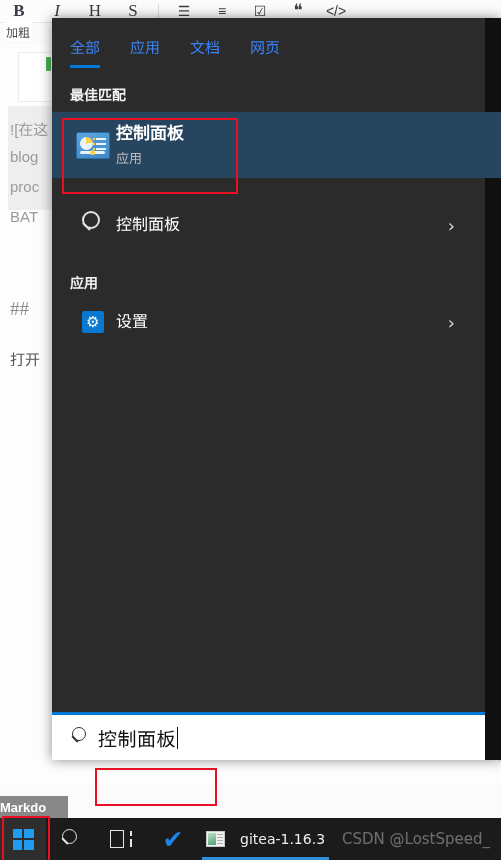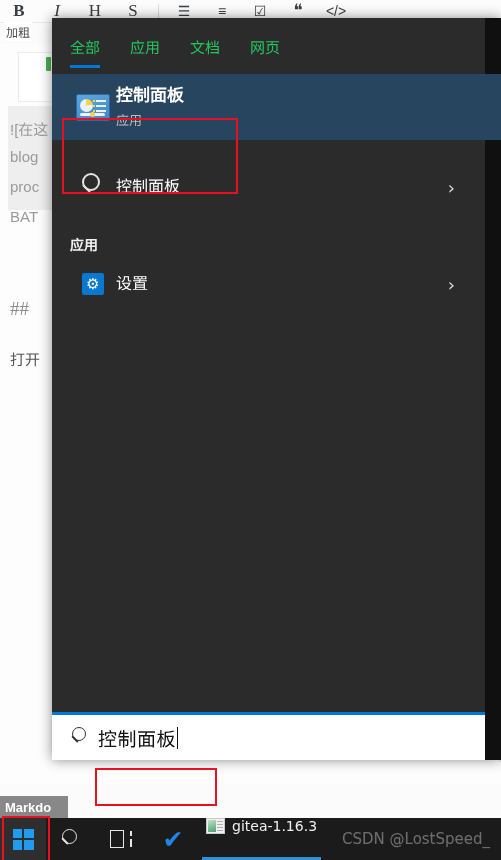--- a/index.html
+++ b/index.html
@@ -60,42 +60,42 @@
     position:absolute;color:#555;font-size:15px;white-space:nowrap;
     font-family:"Liberation Sans",sans-serif;
   }
   .md-green{
     position:absolute;left:46px;top:57px;width:5px;height:14px;
     background:#4caf50;border-radius:1px;
   }
   .md-status{
     position:absolute;left:0;bottom:42px;width:68px;height:22px;
     background:#888;color:#fff;font-size:13px;font-weight:bold;
-    display:flex;align-items:center;padding-left:5px;box-sizing:border-box;
+    display:flex;align-items:center;box-sizing:border-box;
     font-family:"Liberation Sans",sans-serif;
   }
   .md-rightedge{
     position:absolute;right:0;top:22px;width:3px;height:740px;background:#ededed;
   }
 
   
   #search-flyout{
     position:absolute;left:52px;top:18px;width:449px;height:742px;
     background:#2b2b2b;
     box-shadow:0 0 12px rgba(0,0,0,.45);
     overflow:hidden;
   }
   #search-flyout .right-gutter{
     position:absolute;right:0;top:0;width:16px;height:742px;background:#101010;
   }
 
   .tabs{position:relative;height:56px;display:flex;align-items:center;padding-left:18px;}
   .tab{
     position:relative;height:56px;display:flex;align-items:center;
-    color:#22c55e;font-size:15px;margin-right:30px;cursor:default;
+    color:#3b82f6;font-size:15px;margin-right:30px;cursor:default;
     font-family:"DejaVu Sans","Liberation Sans",sans-serif;
   }
   .tab .u{
     position:absolute;left:0;bottom:6px;width:100%;height:3px;background:#0078d7;display:none;
   }
   .tab.active .u{display:block;}
   .tab .caret{margin-left:7px;font-size:10px;line-height:1;}
 
   .section-head{
     color:#f2f2f2;font-size:14px;font-weight:bold;
@@ -198,22 +198,23 @@
   .tb-search{width:50px;}
   .tb-taskview{width:50px;}
   .tv{position:relative;width:22px;height:18px;}
   .tv .box{position:absolute;left:0;top:0;width:14px;height:18px;border:1.6px solid #e6e6e6;box-sizing:border-box;}
   .tv .l1{position:absolute;right:0;top:1px;width:2px;height:5px;background:#e6e6e6;}
   .tv .l2{position:absolute;right:0;top:9px;width:2px;height:8px;background:#e6e6e6;}
   .tb-check{width:54px;}
   .check-mark{color:#1f86e8;font-size:25px;line-height:1;font-family:"DejaVu Sans",sans-serif;}
 
   .tb-win{
-    height:42px;display:flex;align-items:flex-start;padding:0 6px;position:relative;
+    height:42px;display:flex;align-items:center;padding:0 6px;position:relative;
     min-width:0;
+    gap:8px;
   }
   .tb-win .exp-icon{
     width:19px;height:16px;flex:0 0 19px;margin-right:7px;
     background:#f0f0f0;border:1px solid #c9c9c9;box-sizing:border-box;position:relative;
   }
   .tb-win .exp-icon .pane{position:absolute;left:1px;top:1px;width:8px;height:12px;
     background:linear-gradient(160deg,#bfe2c6,#4f9f77);}
   .tb-win .exp-icon .lines{position:absolute;right:1px;top:2px;width:6px;height:1px;background:#b0b0b0;
     box-shadow:0 3px 0 #b0b0b0,0 6px 0 #b0b0b0,0 9px 0 #b0b0b0;}
   .tb-win .lbl{
@@ -288,20 +289,21 @@
     <div class="tab">
       <span>文档</span>
 
     </div>
     <div class="tab">
       <span>网页</span>
 
     </div>
   </div>
 
+  <div class="section-head">最佳匹配</div>
 
   <div class="result selected">
     <div class="icon-wrap">
       <div class="cp-icon">
         <span class="pie"></span>
         <span class="dot d1"></span>
           <span class="bar b1"></span>
         <span class="dot d2"></span>
           <span class="bar b2"></span>
         <span class="dot d3"></span>

